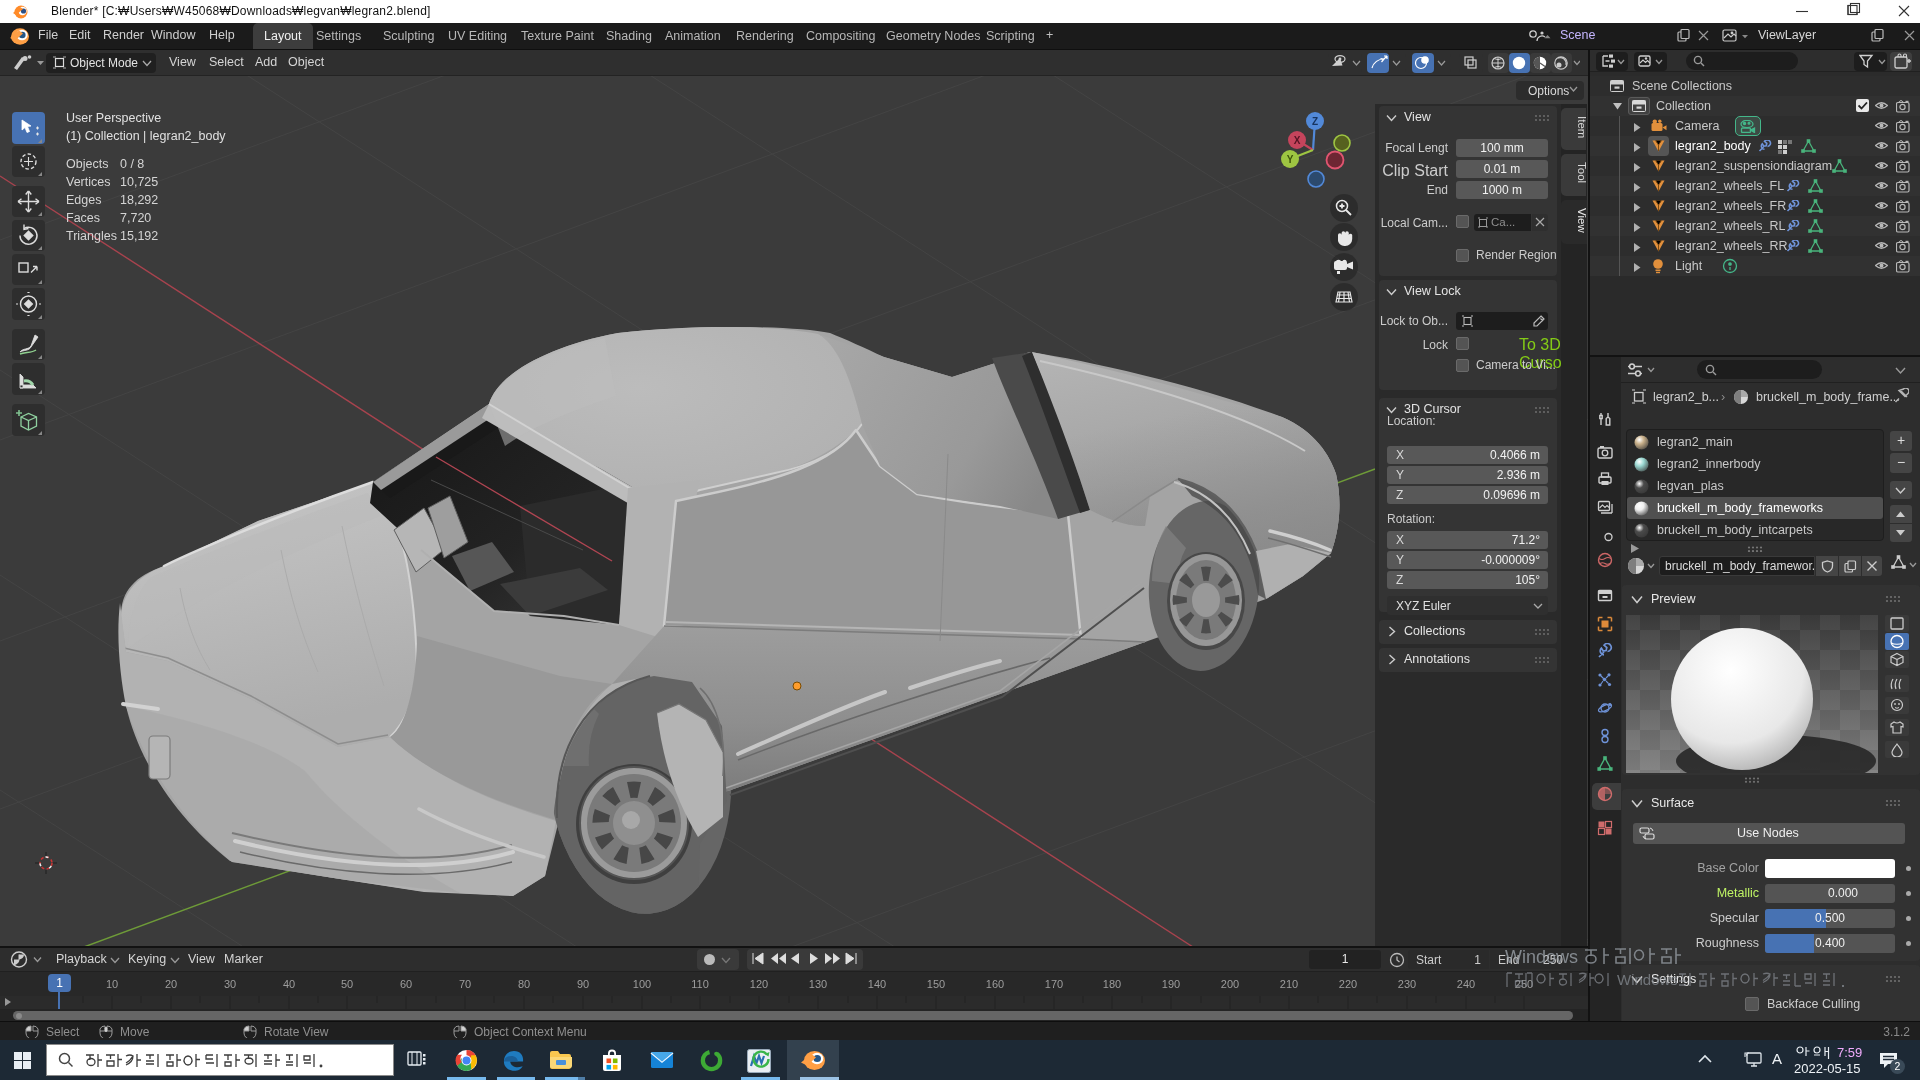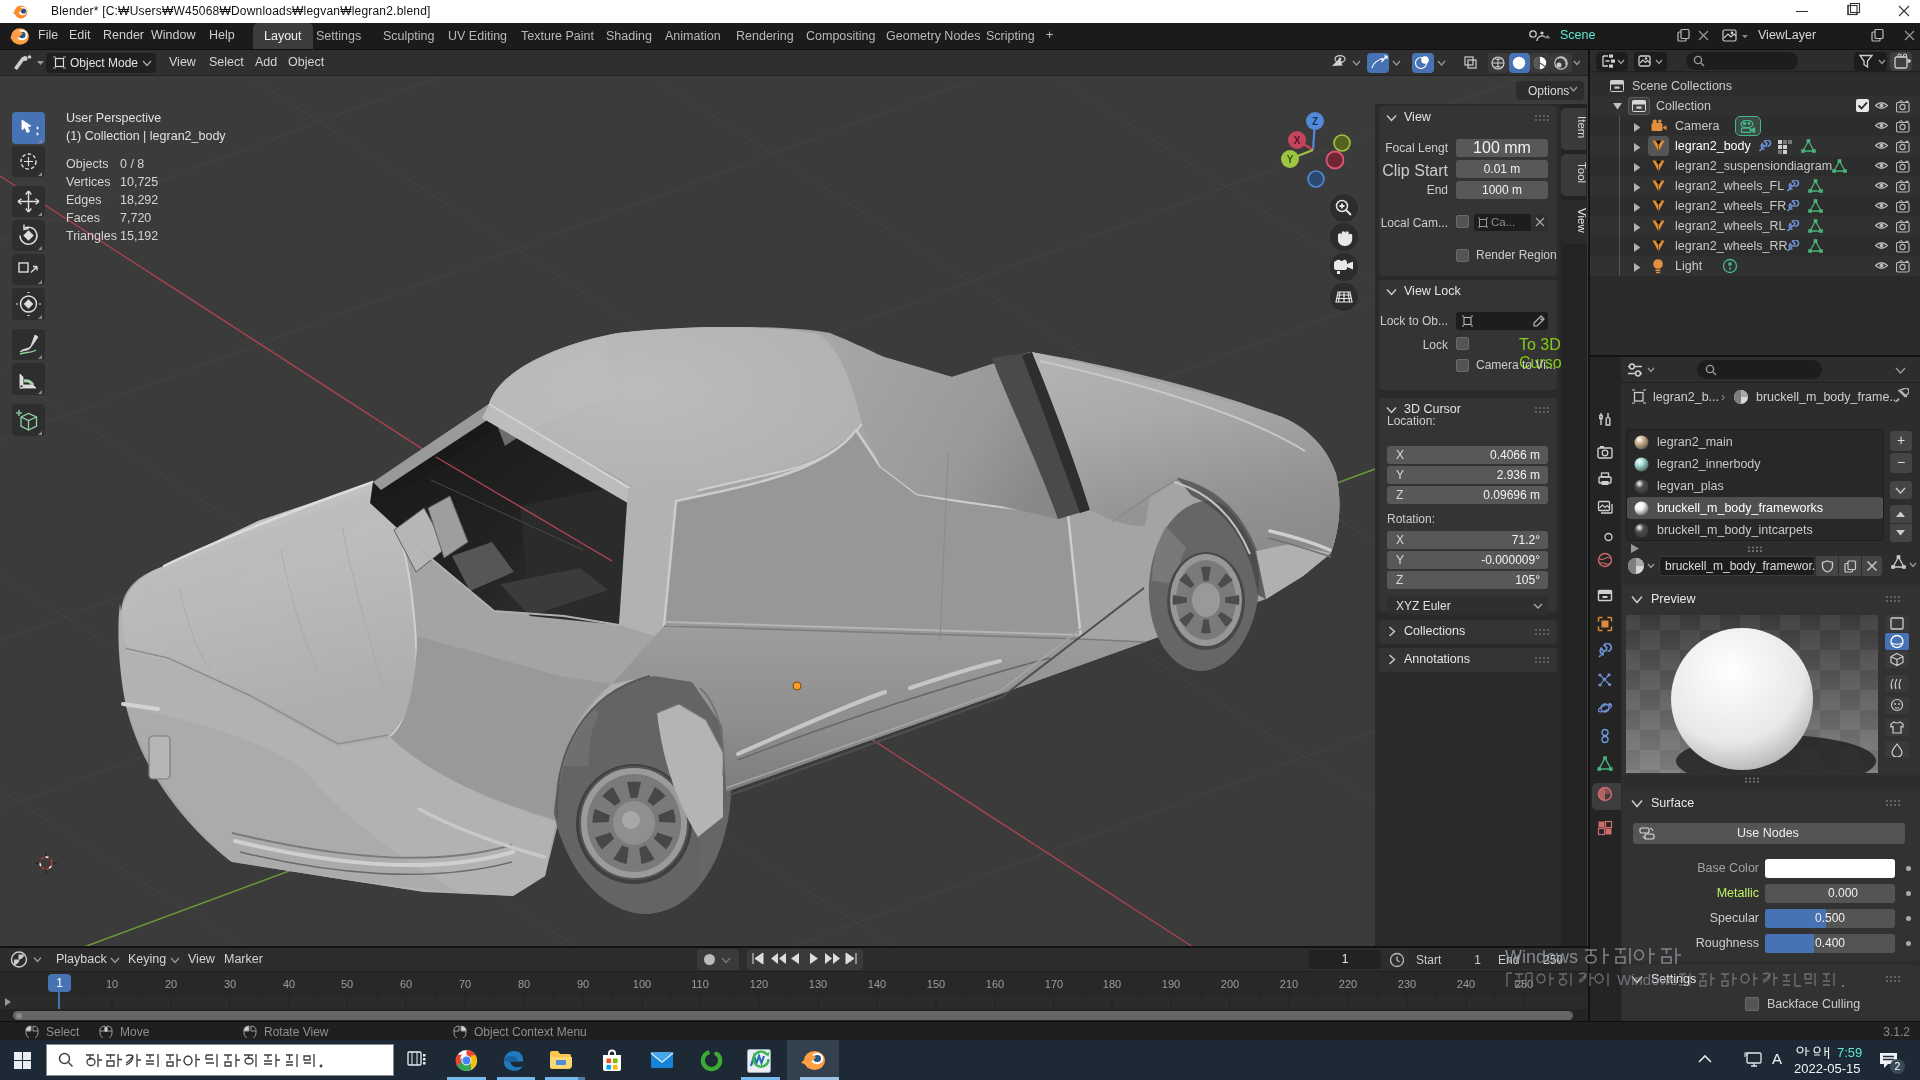--- a/index.html
+++ b/index.html
@@ -67,21 +67,21 @@
  <span class="wtab" style="left:875px">Geometry Nodes</span>
  <span class="wtab" style="left:975px">Scripting</span>
  <span class="menuitem" style="left:1046px;color:#c0c0c0">+</span>
 
  <svg class="abs" style="left:1526px;top:5px" width="26" height="17" viewBox="0 0 26 17">
       <circle cx="7" cy="6" r="3.2" fill="none" stroke="#ccc" stroke-width="1.3"></circle>
       <path d="M11 13 a5 5 0 0 1 8-4" fill="none" stroke="#ccc" stroke-width="1.3"></path>
       <circle cx="16" cy="5" r="1.6" fill="#ccc"></circle>
       <path d="M21.5 7 l3 3.2 h-6 Z" fill="#888"></path>
     </svg>
- <span class="abs" style="left:1560px;top:5px;color:#5eead4">Scene</span>
+ <span class="abs" style="left:1560px;top:5px;color:#c4b5fd">Scene</span>
  <svg class="abs" style="left:1674px;top:5px" width="36" height="16" viewBox="0 0 36 16" fill="none" stroke="#bbb" stroke-width="1.2">
       <rect x="4" y="4" width="8" height="9" rx="1"></rect>
       <rect x="7" y="1.5" width="8" height="9" rx="1" fill="#1b1b1b"></rect>
       <path d="M25 3 l9 9 M34 3 l-9 9" stroke="#999"></path>
     </svg>
  <svg class="abs" style="left:1722px;top:5px" width="30" height="17" viewBox="0 0 30 17">
       <rect x="1" y="2" width="13" height="11" rx="1.5" fill="none" stroke="#ccc" stroke-width="1.2"></rect>
       <path d="M2 10 l4-4 3 3 3-3 2 2" fill="none" stroke="#ccc" stroke-width="1.2"></path>
       <circle cx="10" cy="5" r="1.4" fill="#ccc"></circle>
       <path d="M20 7 l3 3.2 3-3.2 Z" fill="#888"></path>
@@ -493,21 +493,21 @@
       <circle cx="2" cy="2" r="1.1"></circle>
       <circle cx="6" cy="2" r="1.1"></circle>
       <circle cx="10" cy="2" r="1.1"></circle>
       <circle cx="14" cy="2" r="1.1"></circle>
       <circle cx="2" cy="6" r="1.1"></circle>
       <circle cx="6" cy="6" r="1.1"></circle>
       <circle cx="10" cy="6" r="1.1"></circle>
       <circle cx="14" cy="6" r="1.1"></circle>
     </svg>
 <div class="abs" style="left:1379px;top:65px;width:69px;text-align:right;color:#cccccc;font-size:12px">Focal Lengt</div>
-<div class="abs" style="left:1456px;top:63px;width:92px;height:18px;background:#585858;border-radius:3px;color:#f2f2f2;font-size:16px;text-align:center;line-height:18px">100 mm</div>
+<div class="abs" style="left:1456px;top:63px;width:92px;height:18px;background:#585858;border-radius:3px;color:#f2f2f2;font-size:12px;text-align:center;line-height:18px">100 mm</div>
 <div class="abs" style="left:1379px;top:86px;width:69px;text-align:right;color:#cccccc;font-size:16px">Clip Start</div>
 <div class="abs" style="left:1456px;top:84px;width:92px;height:18px;background:#585858;border-radius:3px;color:#f2f2f2;font-size:12px;text-align:center;line-height:18px">0.01 m</div>
 <div class="abs" style="left:1379px;top:107px;width:69px;text-align:right;color:#cccccc;font-size:12px">End</div>
 <div class="abs" style="left:1456px;top:105px;width:92px;height:18px;background:#585858;border-radius:3px;color:#f2f2f2;font-size:12px;text-align:center;line-height:18px">1000 m</div>
 <div class="abs" style="left:1379px;top:140px;width:69px;text-align:right;color:#cccccc;font-size:12px">Local Cam...</div>
 <div class="abs" style="left:1456px;top:139px;width:13px;height:13px;background:#545454;border:1px solid #6a6a6a;border-radius:2px"></div>
 <div class="abs" style="left:1474px;top:138px;width:57px;height:17px;background:#1d1d1d;border-radius:3px 0 0 3px;color:#8f8f8f;font-size:11.5px">
       <span style="position:absolute;left:17px;top:2px">Ca...</span>
     </div>
 <svg class="abs" style="left:1477px;top:141px" width="12" height="11" viewBox="0 0 12 11" fill="none" stroke="#999" stroke-width="1">
@@ -1605,21 +1605,21 @@
       <path d="M1 6 v-4 h4" stroke-width="1.1"></path>
       <circle cx="2.8" cy="3.8" r="0.9" fill="#dfe6ec" stroke="none"></circle>
     </svg>
 <span class="abs" style="left:1772px;top:10px;color:#eef2f6;font-size:15px">A</span>
 <svg class="abs" style="left:1795px;top:6px" width="38" height="13" viewBox="0 0 38 13" stroke="#e8edf2" stroke-width="1.2" fill="none">
       <circle cx="5" cy="4" r="3"></circle>
       <path d="M11 1 v9 M11 5 h3.5"></path>
       <circle cx="22" cy="4" r="3"></circle>
       <path d="M19 9 h6 M30 1 v9 M30 5.5 h3.5 M33.5 1 v12"></path>
     </svg>
-<span class="abs" style="left:1837px;top:5px;color:#5eead4;font-size:13px">7:59</span>
+<span class="abs" style="left:1837px;top:5px;color:#f0abfc;font-size:13px">7:59</span>
 <span class="abs" style="left:1794px;top:21px;color:#eef2f6;font-size:13px">2022-05-15</span>
 <svg class="abs" style="left:1878px;top:11px" width="22" height="19" viewBox="0 0 22 19">
       <path d="M2 2 h17 v11 h-9 l-4 4 v-4 h-4 Z" fill="#eef2f6"></path>
       <path d="M5 5.5 h11 M5 8.5 h11" stroke="#1f2b38" stroke-width="1.4"></path>
     </svg>
 <div class="abs" style="left:1890px;top:19px;width:15px;height:15px;background:#3a4a58;border-radius:50%;color:#fff;font-size:10.5px;text-align:center;line-height:15px">2</div>
   </div>
 <svg class="abs" style="left:1505px;top:946px;z-index:50" width="340" height="50" viewBox="0 0 340 50" fill="none" stroke="#9aa0a8" stroke-opacity="0.75" stroke-width="1.6">
 <text x="0" y="17" font-size="18" fill="#9aa0a8" fill-opacity="0.8" stroke="none" font-family="Liberation Sans">Windows</text>
 <g>

